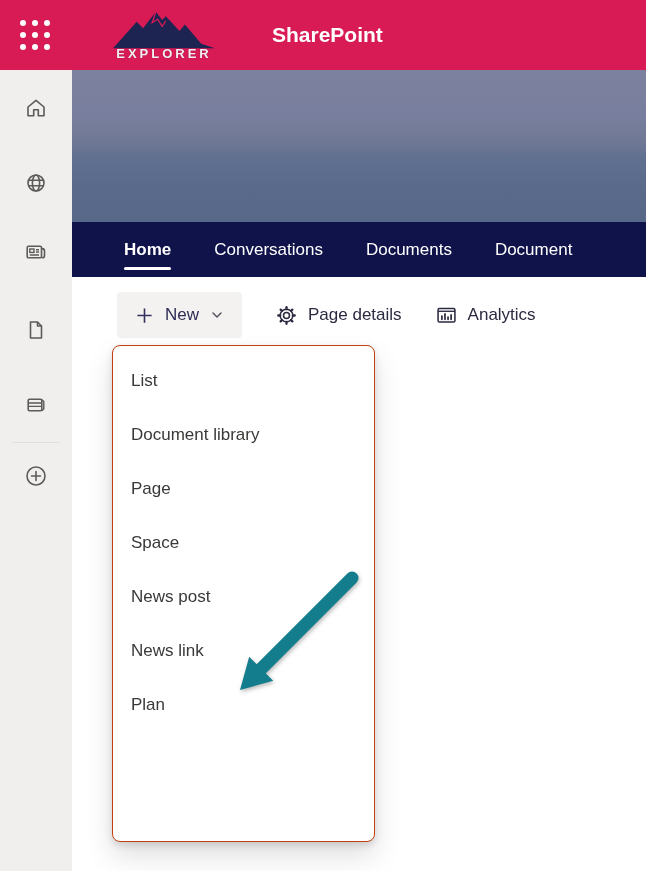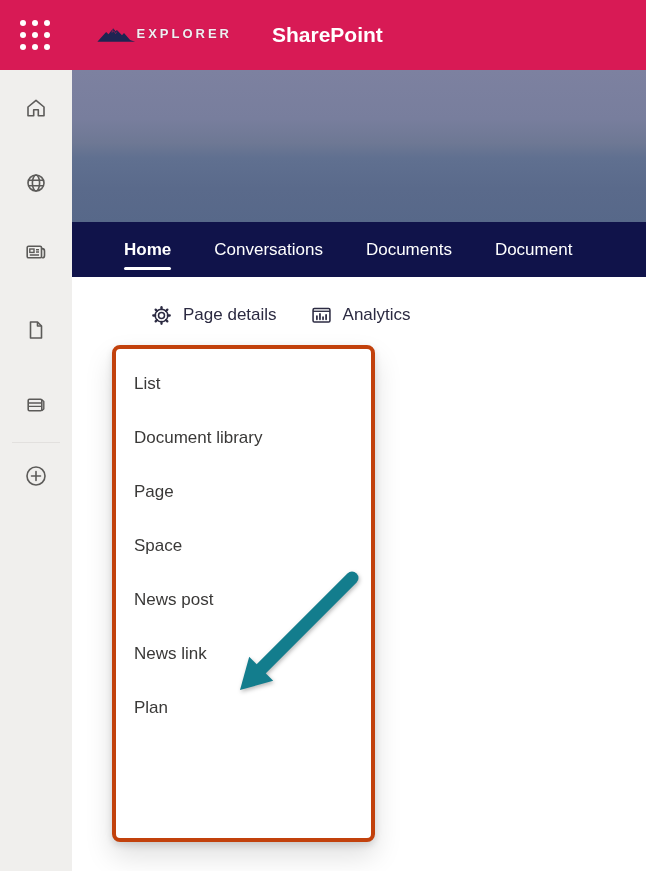--- a/index.html
+++ b/index.html
@@ -16,21 +16,21 @@
     position:absolute; top:0; left:0; width:646px; height:70px;
     background:#d81a55; display:flex; align-items:center;
   }
   .waffle {
     width:70px; height:70px; display:flex; align-items:center; justify-content:center;
     cursor:pointer;
   }
   .waffle-grid { display:grid; grid-template-columns:repeat(3,6px); grid-template-rows:repeat(3,6px); gap:6px; }
   .waffle-grid i { width:6px; height:6px; border-radius:50%; background:#ffffff; }
 
-  .logo { display:flex; flex-direction:row; align-items:center; margin-left:26px; width:136px; }
+  .logo { display:flex; flex-direction:column; align-items:center; margin-left:26px; width:136px; }
   .logo-text {
     color:#f3edef; font-weight:bold; font-size:13px; letter-spacing:3px;
     margin-top:-4px; text-shadow:0 0 1px rgba(32,37,77,.45);
   }
   .app-title { color:#ffffff; font-size:21px; font-weight:700; margin-left:40px; }
 
   
   .siderail {
     position:absolute; top:70px; left:0; width:72px; height:801px;
     background:#f0efed;
@@ -77,21 +77,21 @@
     cursor:pointer; border:none;
   }
   .new-btn .label { font-size:17px; color:#2e2d55; }
   .tool-item { display:flex; align-items:center; gap:10px; margin-left:33px; cursor:pointer; }
   .tool-item .label { font-size:17px; color:#2b2a41; }
 
   
   .dropdown {
     position:absolute; left:40px; top:68px; width:263px; height:497px;
     background:#ffffff; border-radius:8px;
-    border:4px solid #c2410c;
+    border:1px solid #c2410c;
     box-shadow:0 3px 7px rgba(0,0,0,.13), 0 14px 28px rgba(0,0,0,.13);
     padding-top:8px;
   }
   .menu-item {
     height:54px; display:flex; align-items:center; padding-left:18px;
     font-size:17px; color:#3a3938; cursor:pointer;
   }
 
   
   .arrow-overlay {
@@ -173,20 +173,29 @@
 
 <nav class="navbar">
   <span class="nav-tab active">Home</span>
   <span class="nav-tab">Conversations</span>
   <span class="nav-tab">Documents</span>
   <span class="nav-tab">Document</span>
 </nav>
 
 <main class="content">
   <div class="toolbar">
+    <button class="new-btn">
+      <svg width="19" height="19" viewBox="0 0 20 20">
+        <path d="M10 2.5 V17.5 M2.5 10 H17.5" fill="none" stroke="#33325e" stroke-width="1.7"></path>
+      </svg>
+      <span class="label">New</span>
+      <svg width="14" height="14" viewBox="0 0 14 14">
+        <path d="M3 5 L7 9 L11 5" fill="none" stroke="#55545e" stroke-width="1.5" stroke-linecap="round" stroke-linejoin="round"></path>
+      </svg>
+    </button>
 
     <div class="tool-item">
       <svg width="23" height="23" viewBox="0 0 24 24">
         <circle cx="12" cy="12" r="3.1" fill="none" stroke="#2b2a41" stroke-width="1.6"></circle>
         <circle cx="12" cy="12" r="6.6" fill="none" stroke="#2b2a41" stroke-width="1.6"></circle>
         <g stroke="#2b2a41" stroke-width="2.4" stroke-linecap="round">
           <path d="M18.6 12 H20.6"></path>
             <path d="M3.4 12 H5.4"></path>
           <path d="M12 3.4 V5.4"></path>
             <path d="M12 18.6 V20.6"></path>

